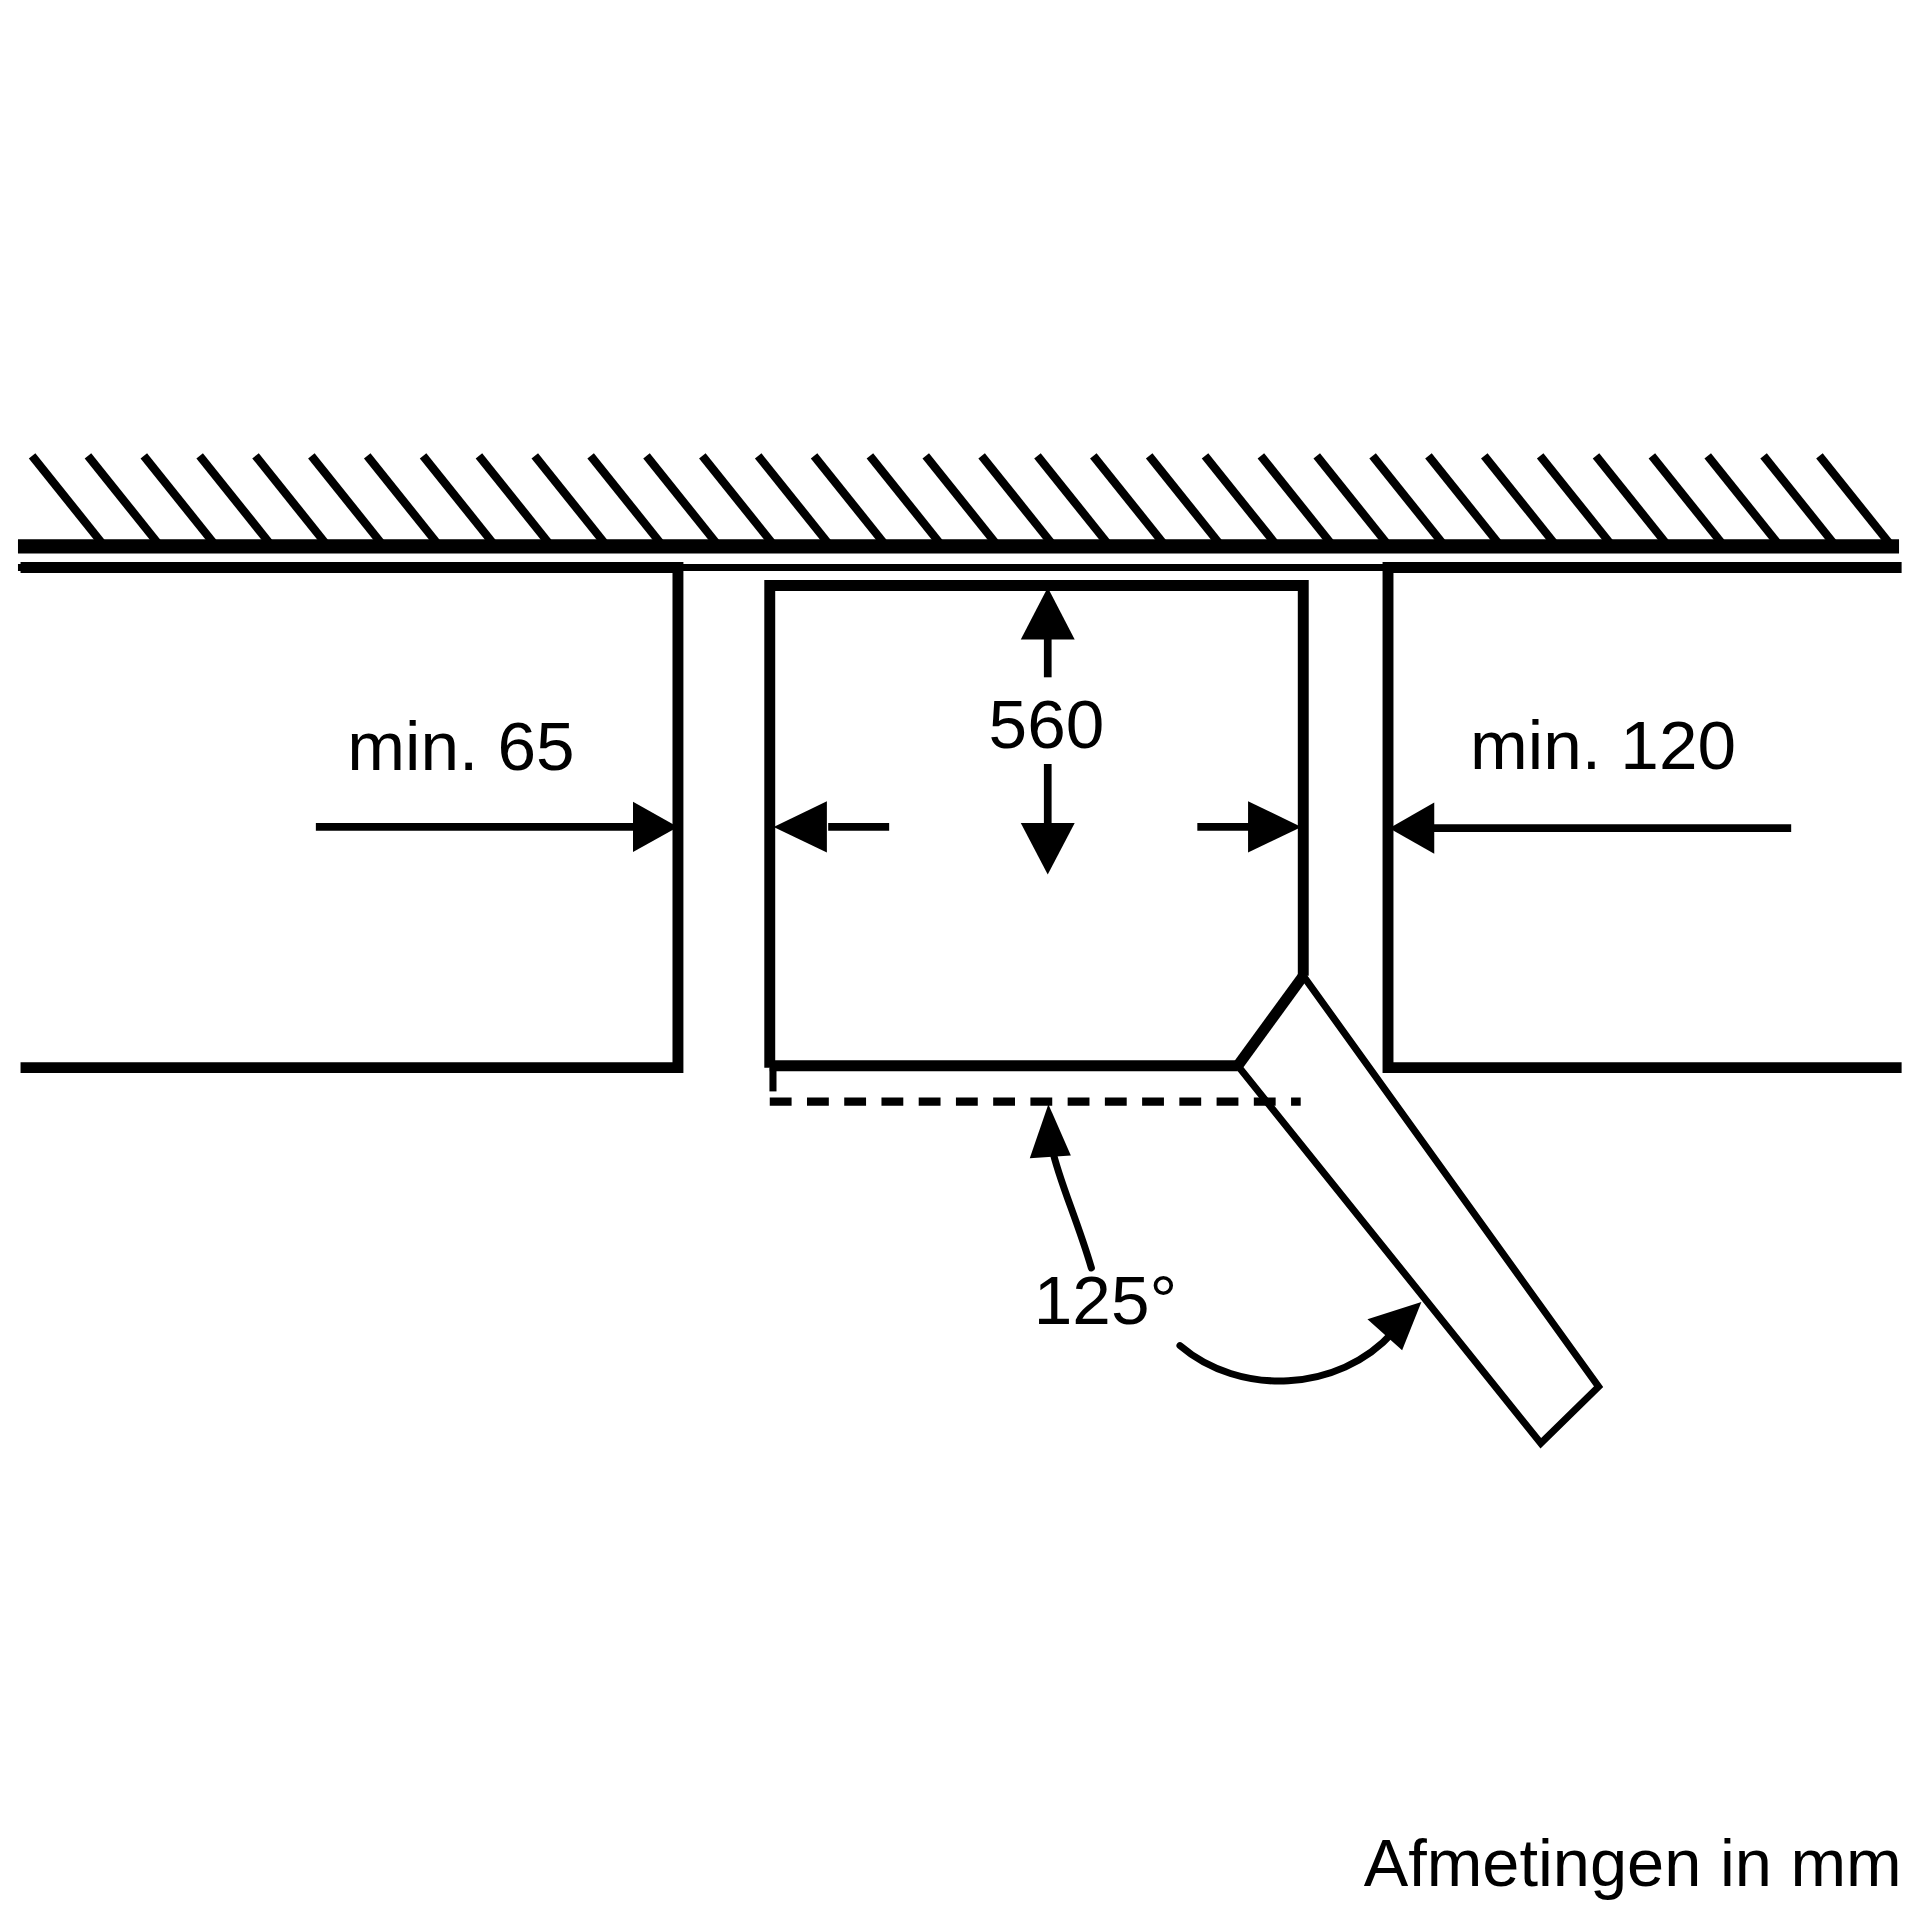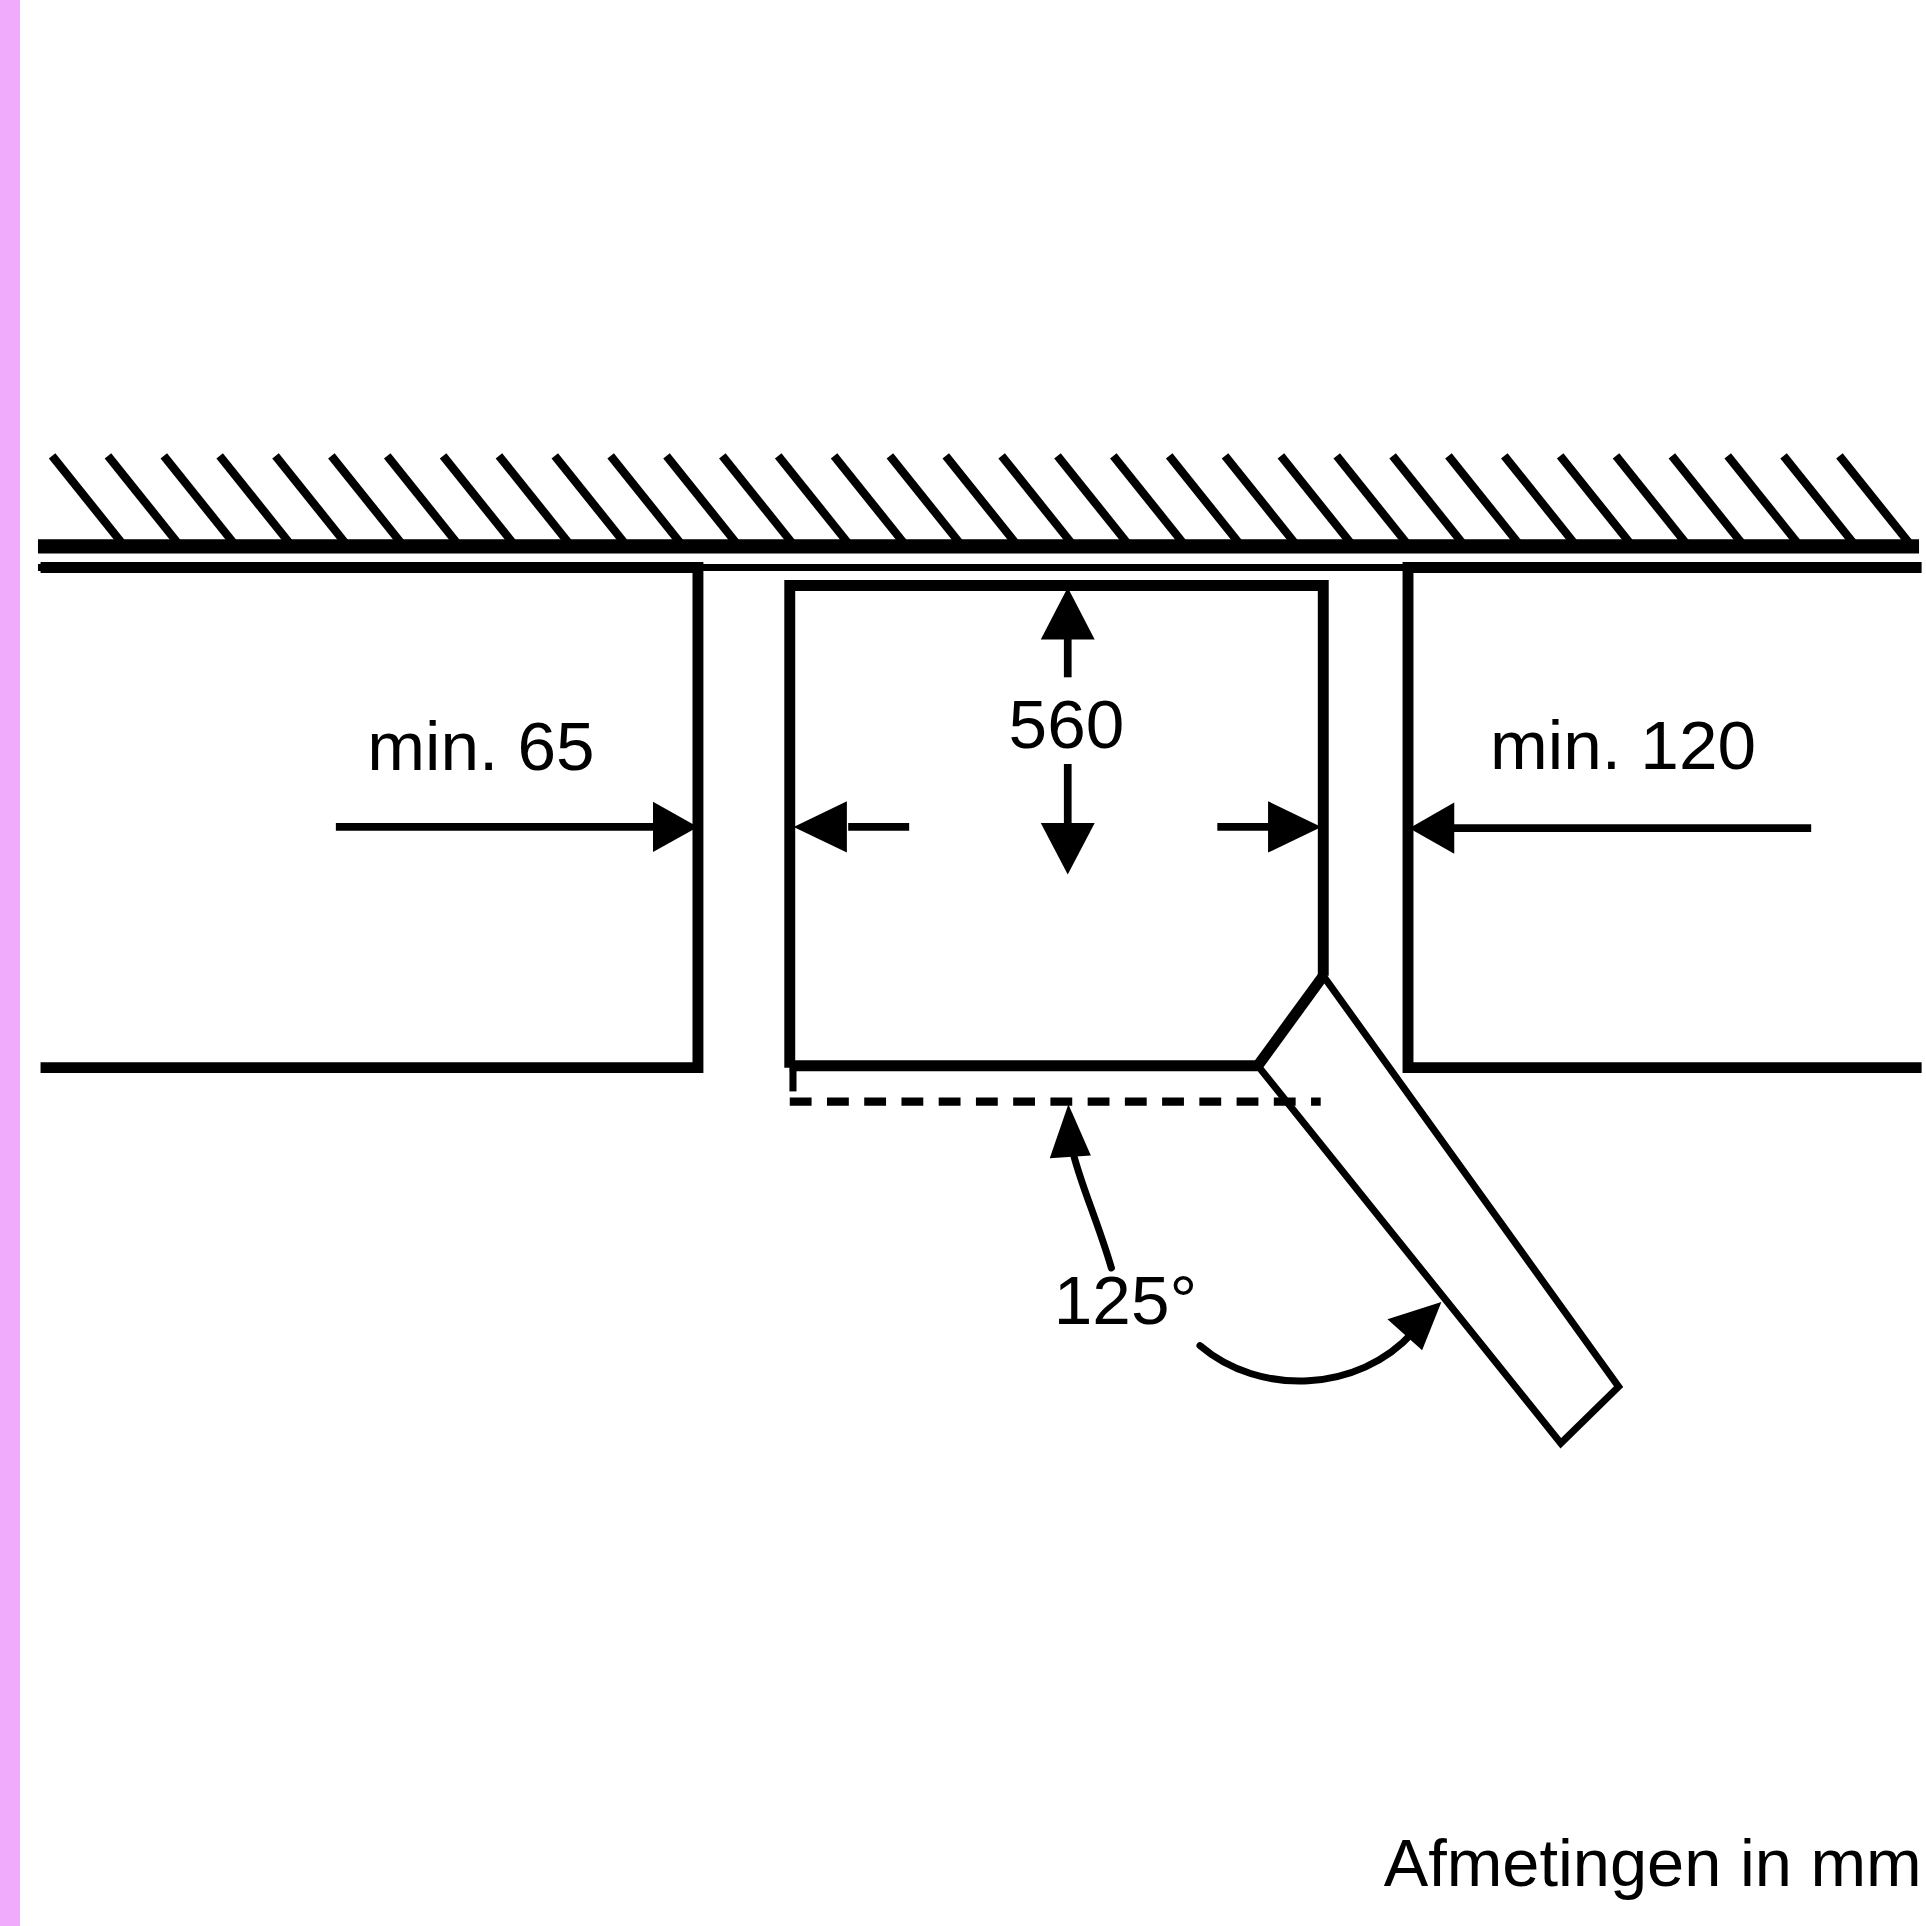--- a/index.html
+++ b/index.html
@@ -12,22 +12,21 @@
     width: 1926px;
     height: 1926px;
     overflow: hidden;
     font-family: "Liberation Sans", sans-serif;
     color: #000000;
   }
   #drawing-root {
     position: relative;
     width: 1844px;
     height: 1926px;
-    background: #f0abfc;
-    padding-left: 20px;
+    background: #0f766e;
   }
   svg.diagram {
     display: block;
     width: 1926px;
     height: 1926px;
   }
   .stroke-heavy  { fill: none; stroke: #000000; stroke-width: 17; stroke-linecap: butt; stroke-linejoin: miter; }
   .stroke-wall   { fill: none; stroke: #000000; stroke-width: 22; stroke-linecap: butt; }
   .stroke-thin   { fill: none; stroke: #000000; stroke-width: 11; stroke-linecap: butt; stroke-linejoin: miter; }
   .stroke-hatch  { fill: none; stroke: #000000; stroke-width: 13; stroke-linecap: butt; }

